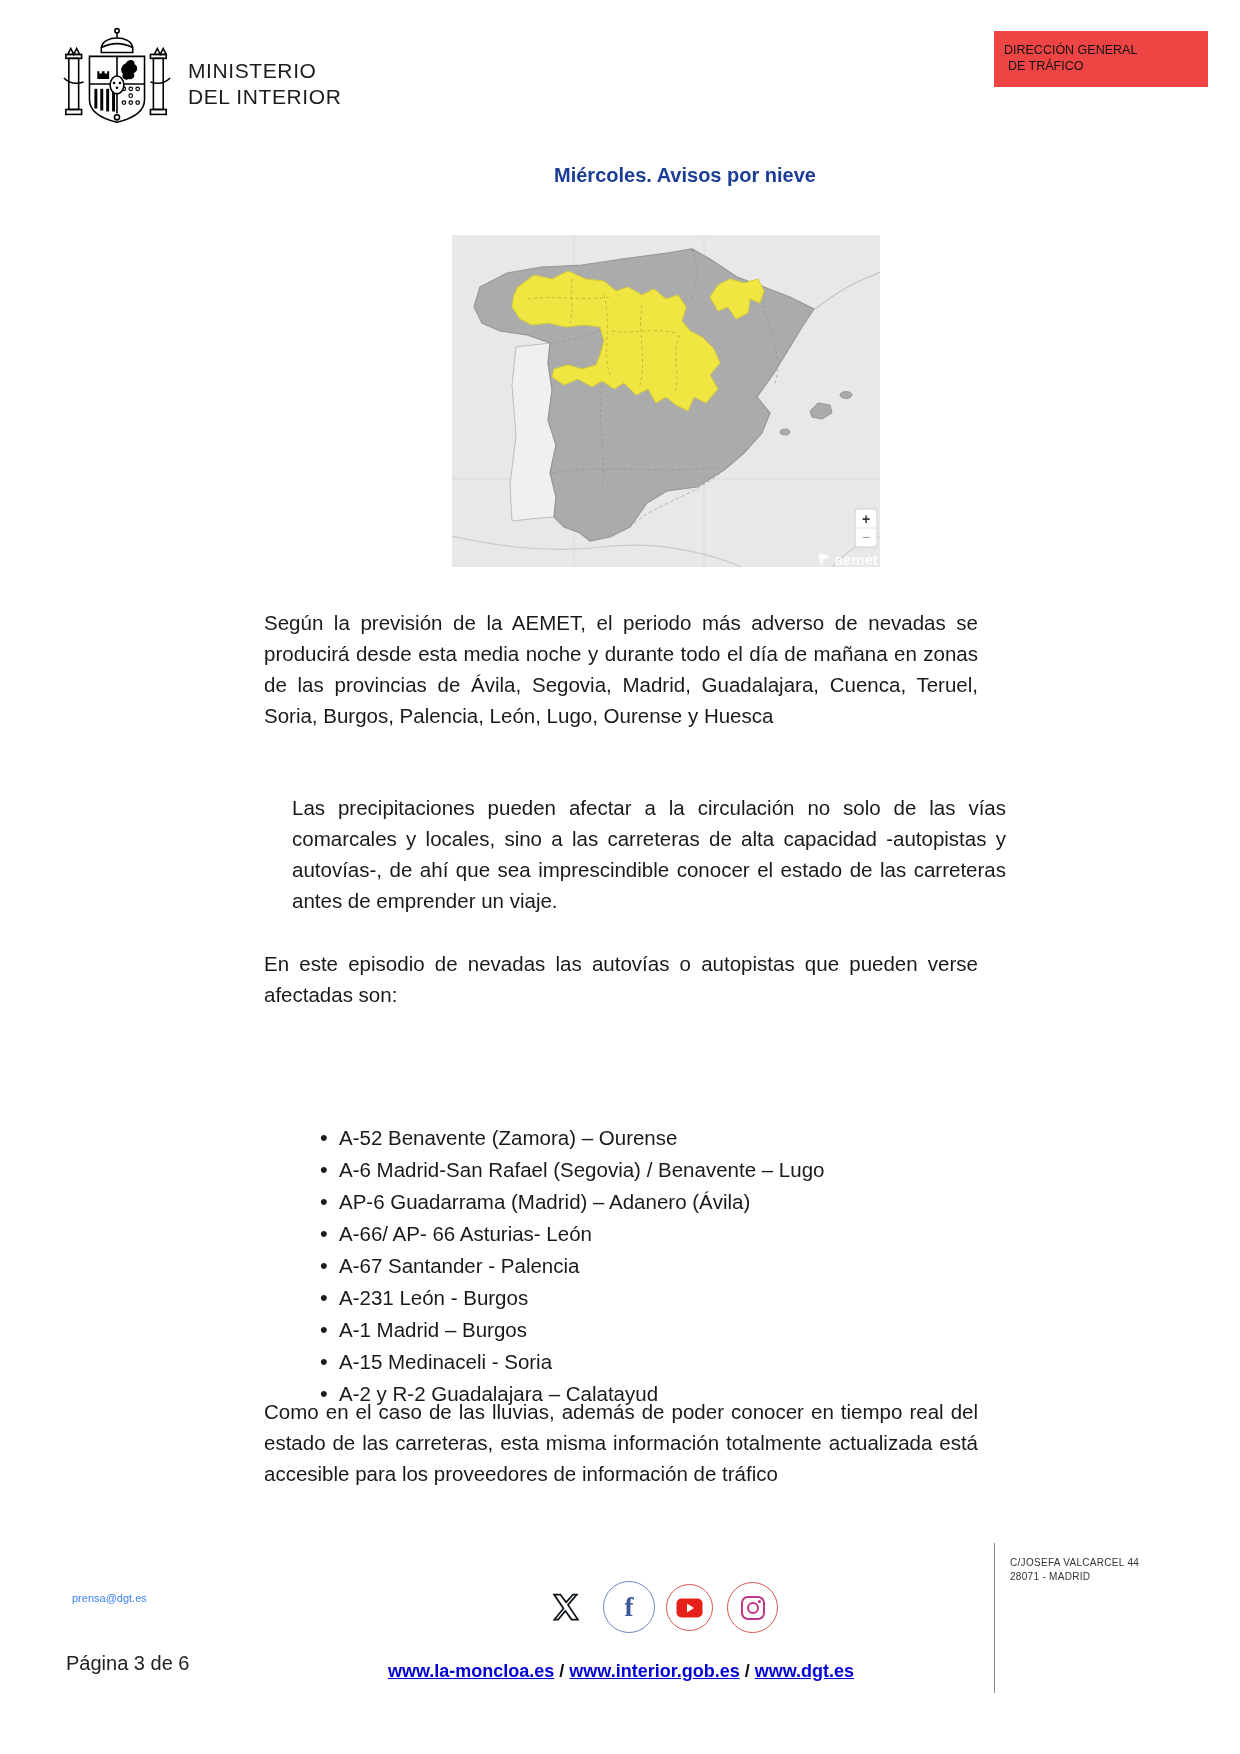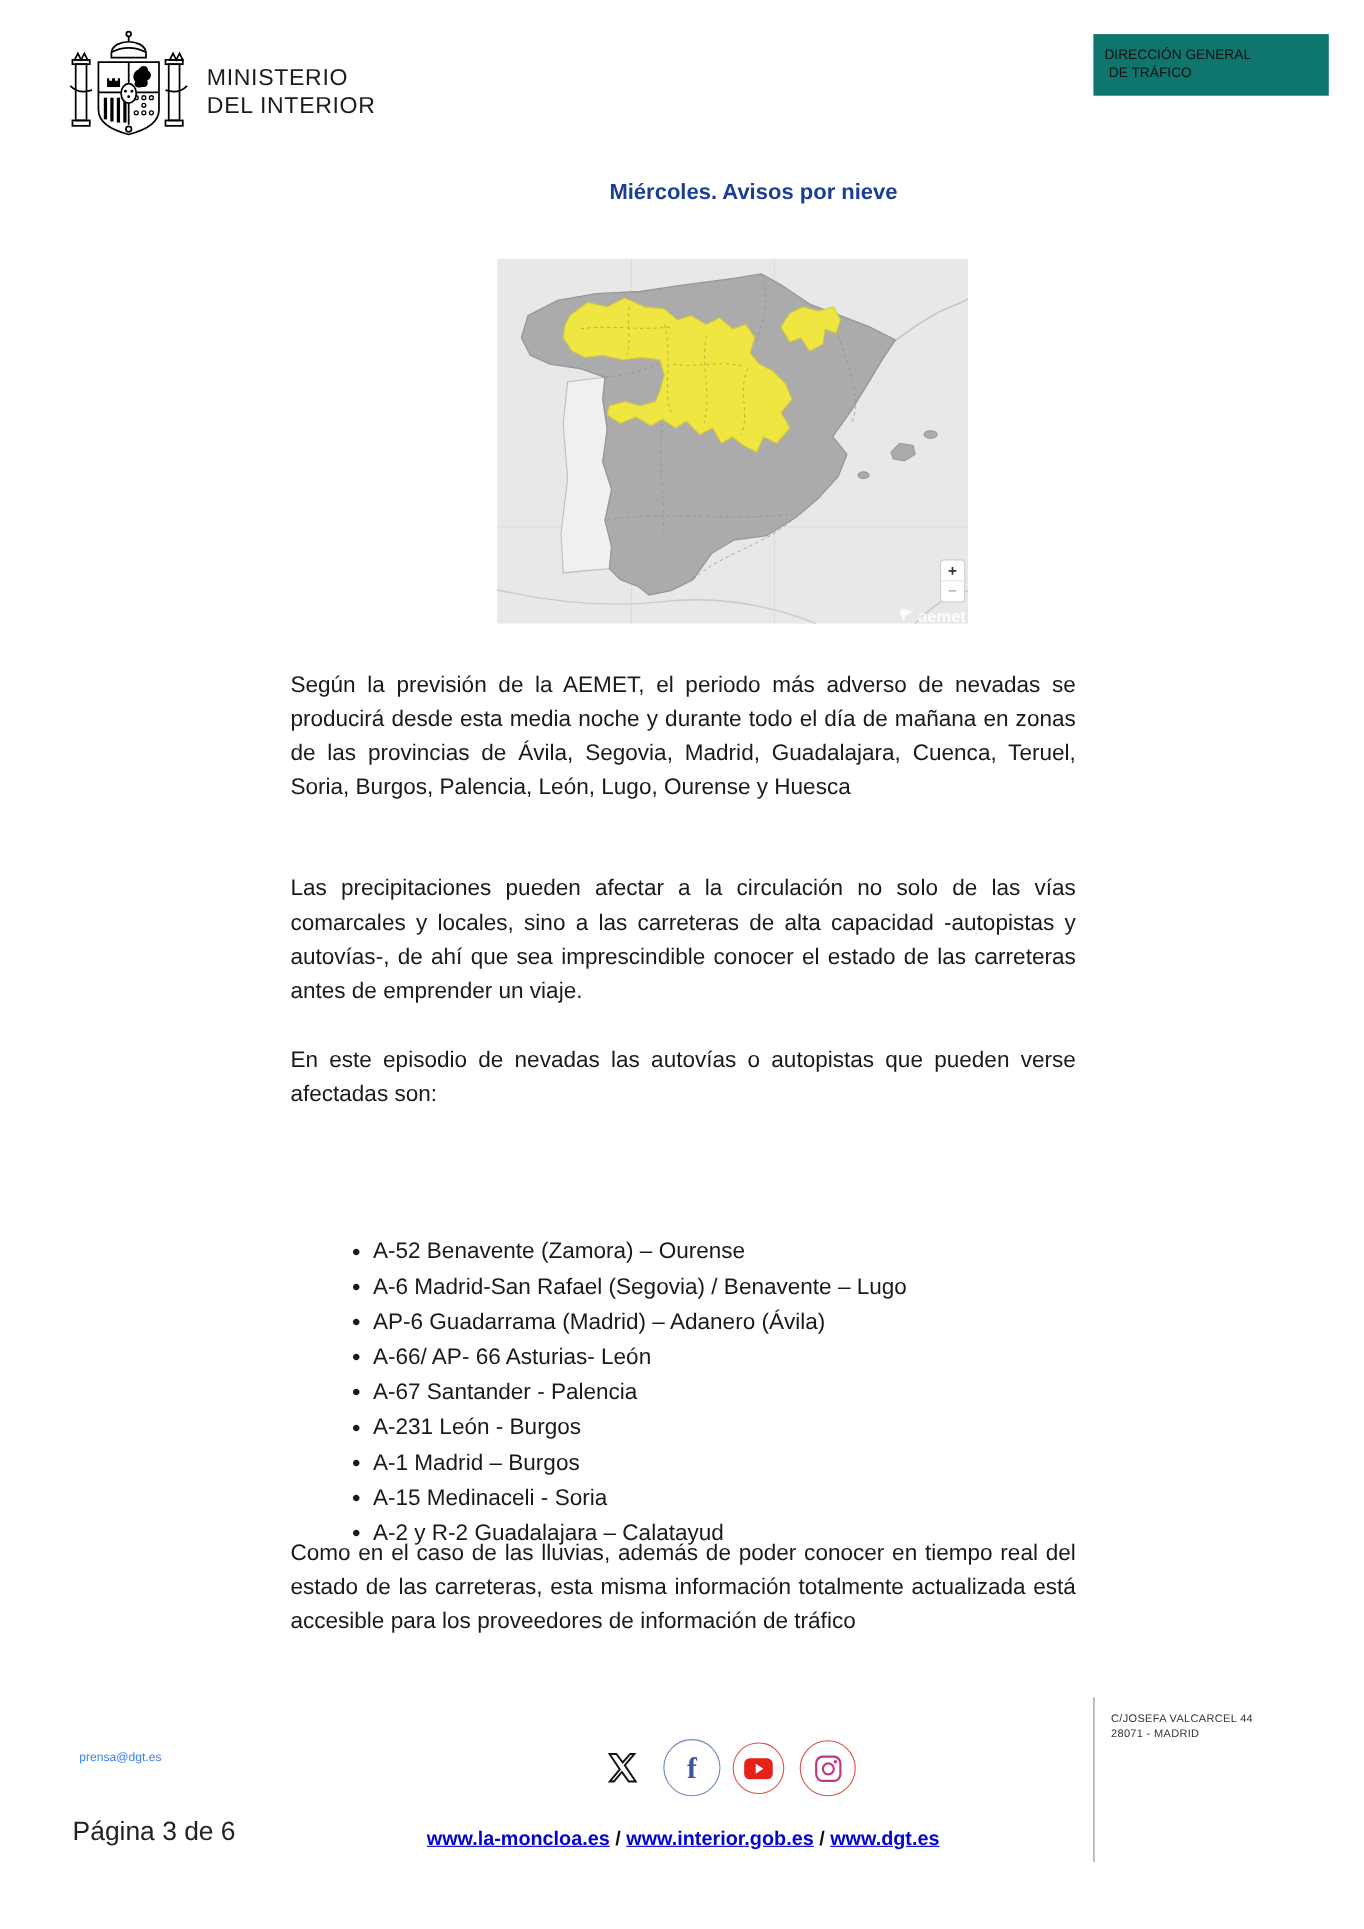--- a/index.html
+++ b/index.html
@@ -3,43 +3,43 @@
 <meta charset="utf-8">
 <style>
   html,body{margin:0;padding:0;background:#ffffff;}
   #page{position:relative;width:1240px;height:1754px;background:#fff;margin:0 auto;
         font-family:"Liberation Sans", sans-serif;color:#1a1a1a;overflow:hidden;}
 
   
   .coat{position:absolute;left:58px;top:22px;width:118px;height:114px;}
   .ministry{position:absolute;left:188px;top:58px;font-size:21px;line-height:26px;
             letter-spacing:.6px;color:#1c1c1c;}
-  .dept-box{position:absolute;left:994px;top:31px;width:214px;height:56px;background:#0f766e;
+  .dept-box{position:absolute;left:994px;top:31px;width:214px;height:56px;background:#ef4444;
             color:#111;font-size:12.5px;line-height:16px;padding:11px 6px 0 10px;box-sizing:border-box;}
   .dept-box .l2{padding-left:4px;}
 
   
   .doc-title{position:absolute;left:340px;top:164px;width:690px;text-align:center;
              font-size:20px;font-weight:bold;color:#1b3e94;}
 
   
   .map-wrap{position:absolute;left:452px;top:235px;width:428px;height:332px;}
 
   
   .par{position:absolute;left:264px;width:714px;font-size:20.5px;line-height:31px;
        text-align:justify;margin:0;}
-  .p1{top:607px;} .p2{top:792px;} .p3{top:948px;} .p4{top:1396px;}
+  .p1{top:607px;} .p2{top:792px;margin-left:28px;} .p3{top:948px;} .p4{top:1396px;}
   ul.road-list{position:absolute;left:306px;top:1108px;width:620px;margin:14px;padding:0;
        list-style:none;font-size:20.5px;}
   ul.road-list li{line-height:32px;position:relative;padding-left:19px;}
   ul.road-list li::before{content:"•";position:absolute;left:0;top:0;font-size:22px;}
 
   
   .email{position:absolute;left:72px;top:1592px;font-size:11px;color:#3b82f6;}
-  .pagenum{position:absolute;left:66px;top:1652px;font-size:24px;color:#222;}
+  .pagenum{position:absolute;left:66px;top:1652px;font-size:20px;color:#222;}
   .links{position:absolute;left:264px;top:1661px;width:714px;text-align:center;
          font-size:18px;font-weight:bold;}
   .links a{color:#0101d6;text-decoration:underline;cursor:pointer;}
   .links .sep{color:#111;white-space:pre;}
   .vline{position:absolute;left:994px;top:1543px;width:1px;height:150px;background:#8a8a8a;}
   .address{position:absolute;left:1010px;top:1556px;font-size:10px;line-height:14px;color:#333;
            letter-spacing:.3px;}
   .soc{position:absolute;display:flex;align-items:center;justify-content:center;border-radius:50%;
        box-sizing:border-box;background:#fff;cursor:pointer;}
   .soc-x{left:548px;top:1589px;width:36px;height:36px;border:none;}

